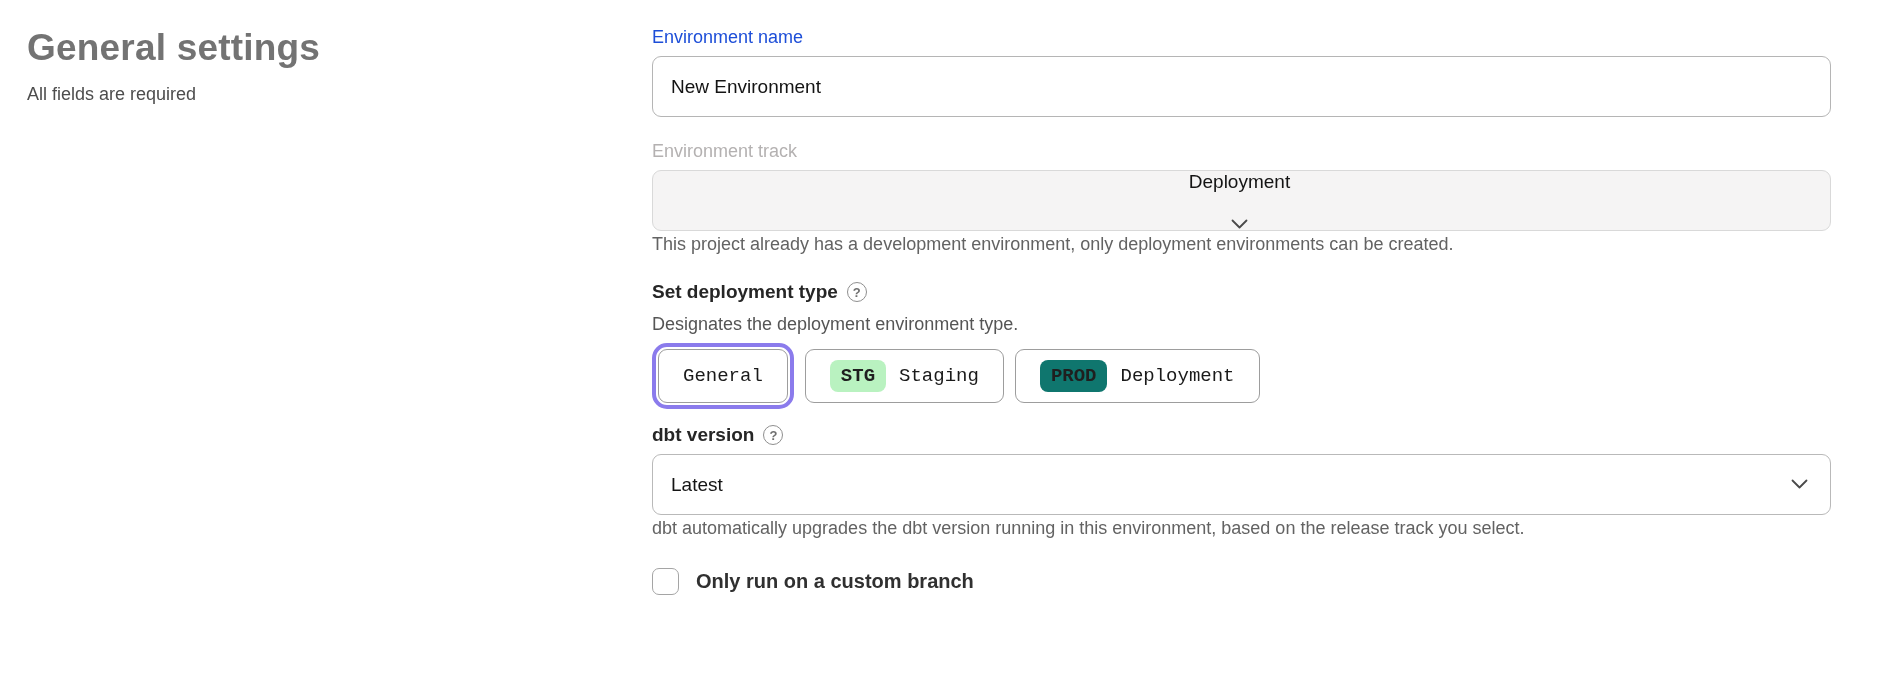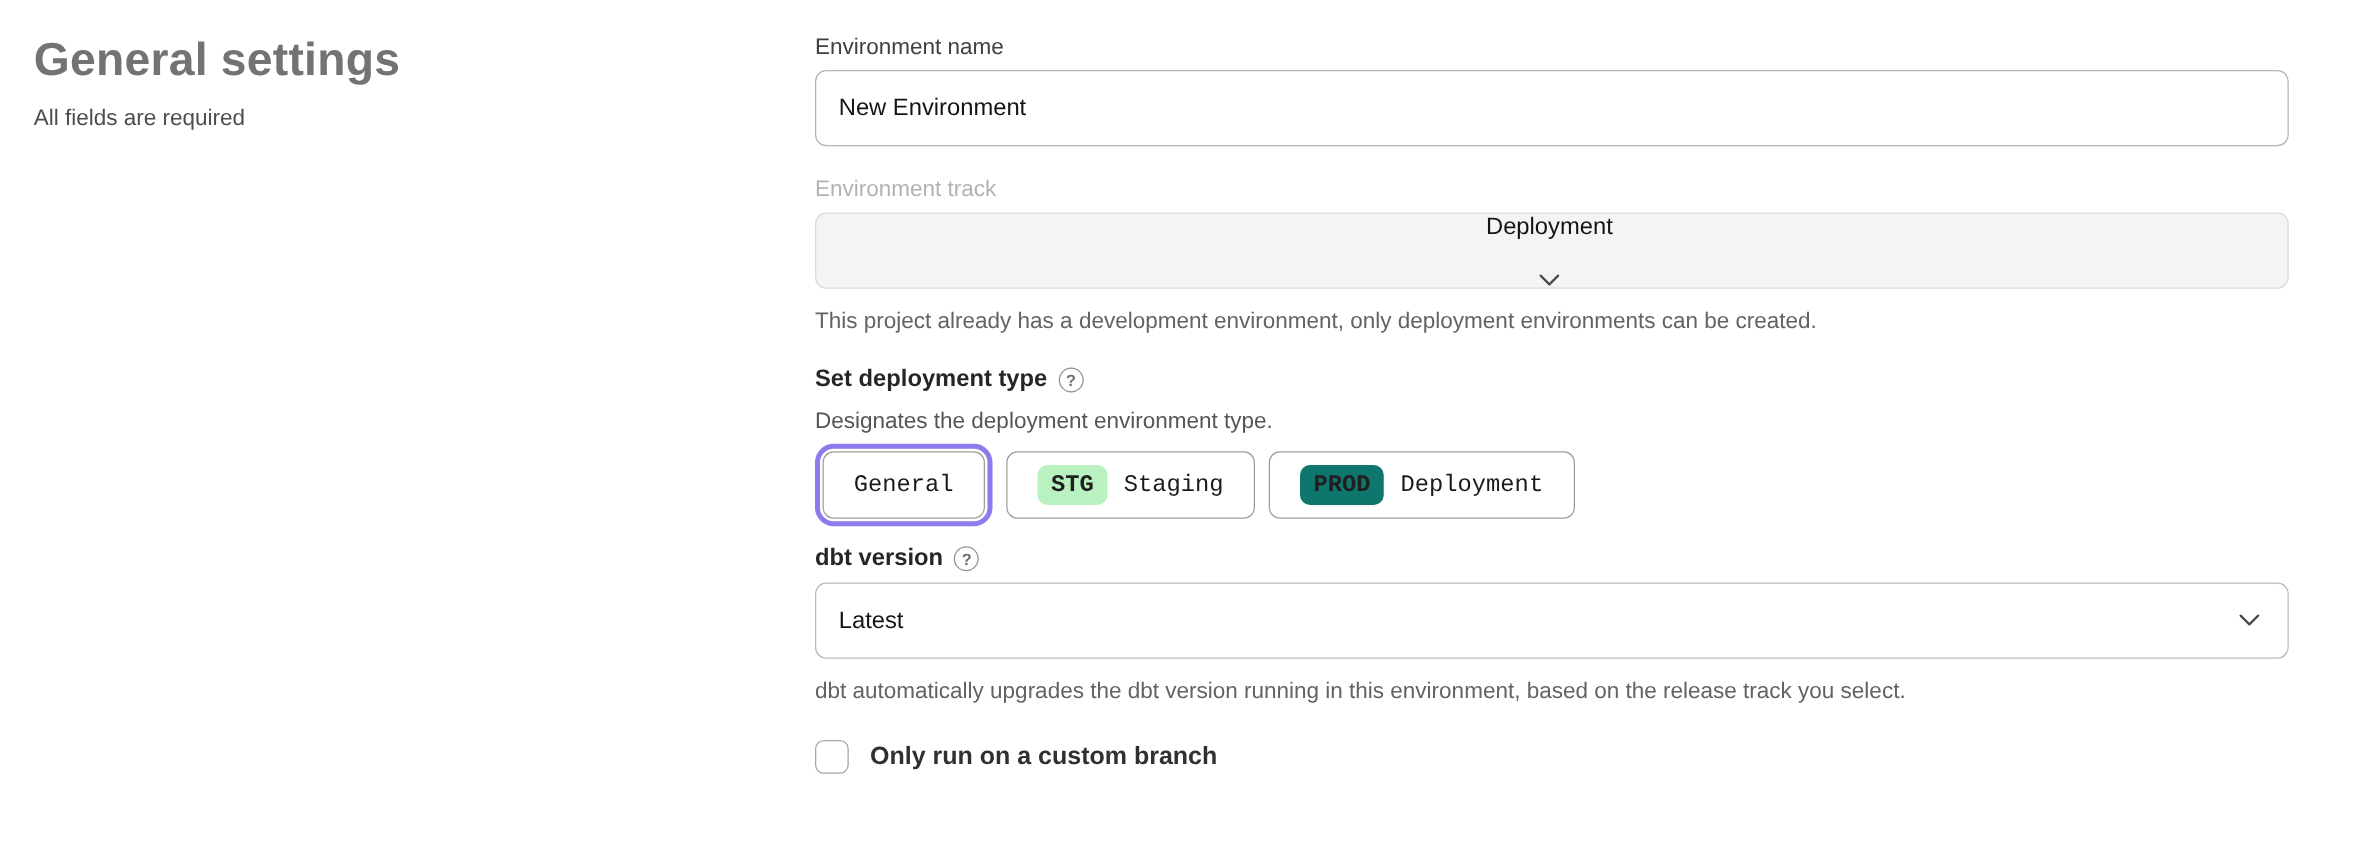--- a/index.html
+++ b/index.html
@@ -7,28 +7,28 @@
     font-family:"Liberation Sans", sans-serif; color:#1f1f1f; overflow:hidden; }
   .page { display:flex; width:1890px; }
 
   
   .left-col { width:652px; padding:27px 0 0 27px; }
   .page-title { font-size:37px; font-weight:700; color:#737373; letter-spacing:.2px; }
   .page-subtitle { margin-top:15px; font-size:18px; color:#4d4d4d; }
 
   
   .right-col { width:1179px; padding-top:27px; }
-  .field-label { font-size:18px; color:#404040; margin-bottom:8px; }
+  .field-label { font-size:18px; color:#1d4ed8; margin-bottom:8px; }
   .field-label.disabled { color:#b4b1b1; }
   .section-heading { font-size:19px; font-weight:700; color:#262626;
     display:flex; align-items:center; gap:9px; }
   .help-icon { display:inline-flex; align-items:center; justify-content:center;
     width:20px; height:20px; border:1.5px solid #8f8f8f; border-radius:50%;
     font-size:13px; font-weight:700; color:#6f6f6f; line-height:1; }
-  .helper-text { font-size:18px; color:#636363; margin-top:15px; }
+  .helper-text { font-size:18px; color:#636363; margin-top:3px; }
   .desc-text { font-size:18px; color:#555555; margin-top:11px; }
 
   .text-input { width:100%; height:61px; border:1px solid #b5b5b5; border-radius:9px;
     padding:0 18px; font-size:19px; color:#141414; background:#ffffff;
     font-family:"Liberation Sans", sans-serif; outline:none; }
 
   .select { width:100%; height:61px; border:1px solid #b9b9b9; border-radius:9px;
     background:#ffffff; display:flex; align-items:center; justify-content:space-between;
     padding:0 22px 0 18px; font-size:19px; color:#141414; cursor:pointer; }
   .select.disabled { background:#f5f4f4; border-color:#d9d9d9; cursor:default;flex-direction:column; }

